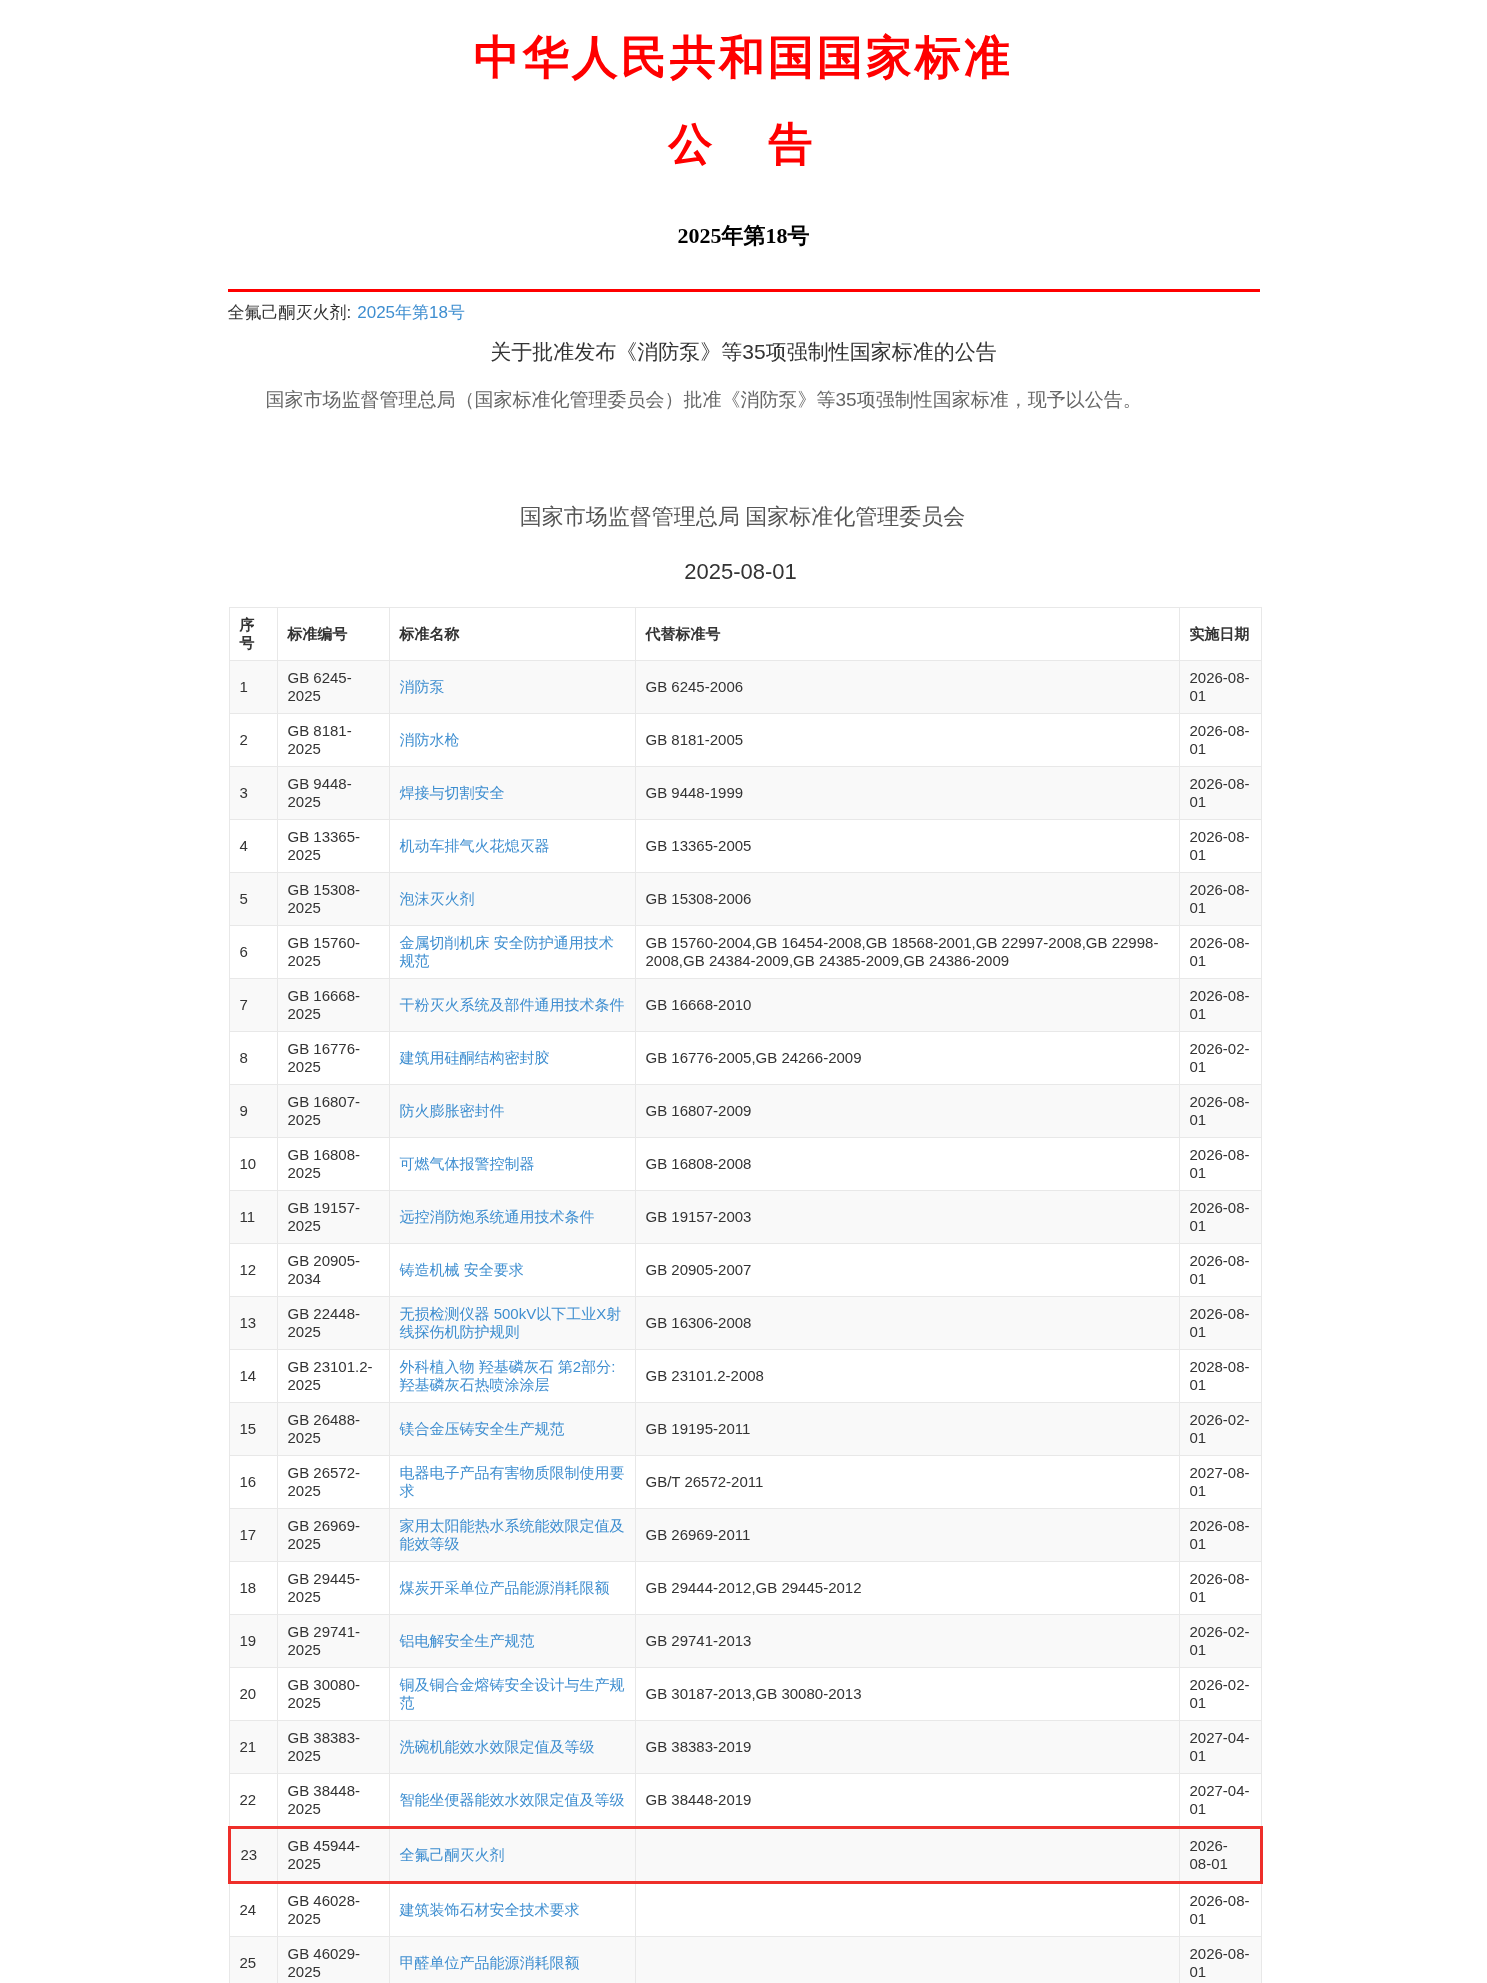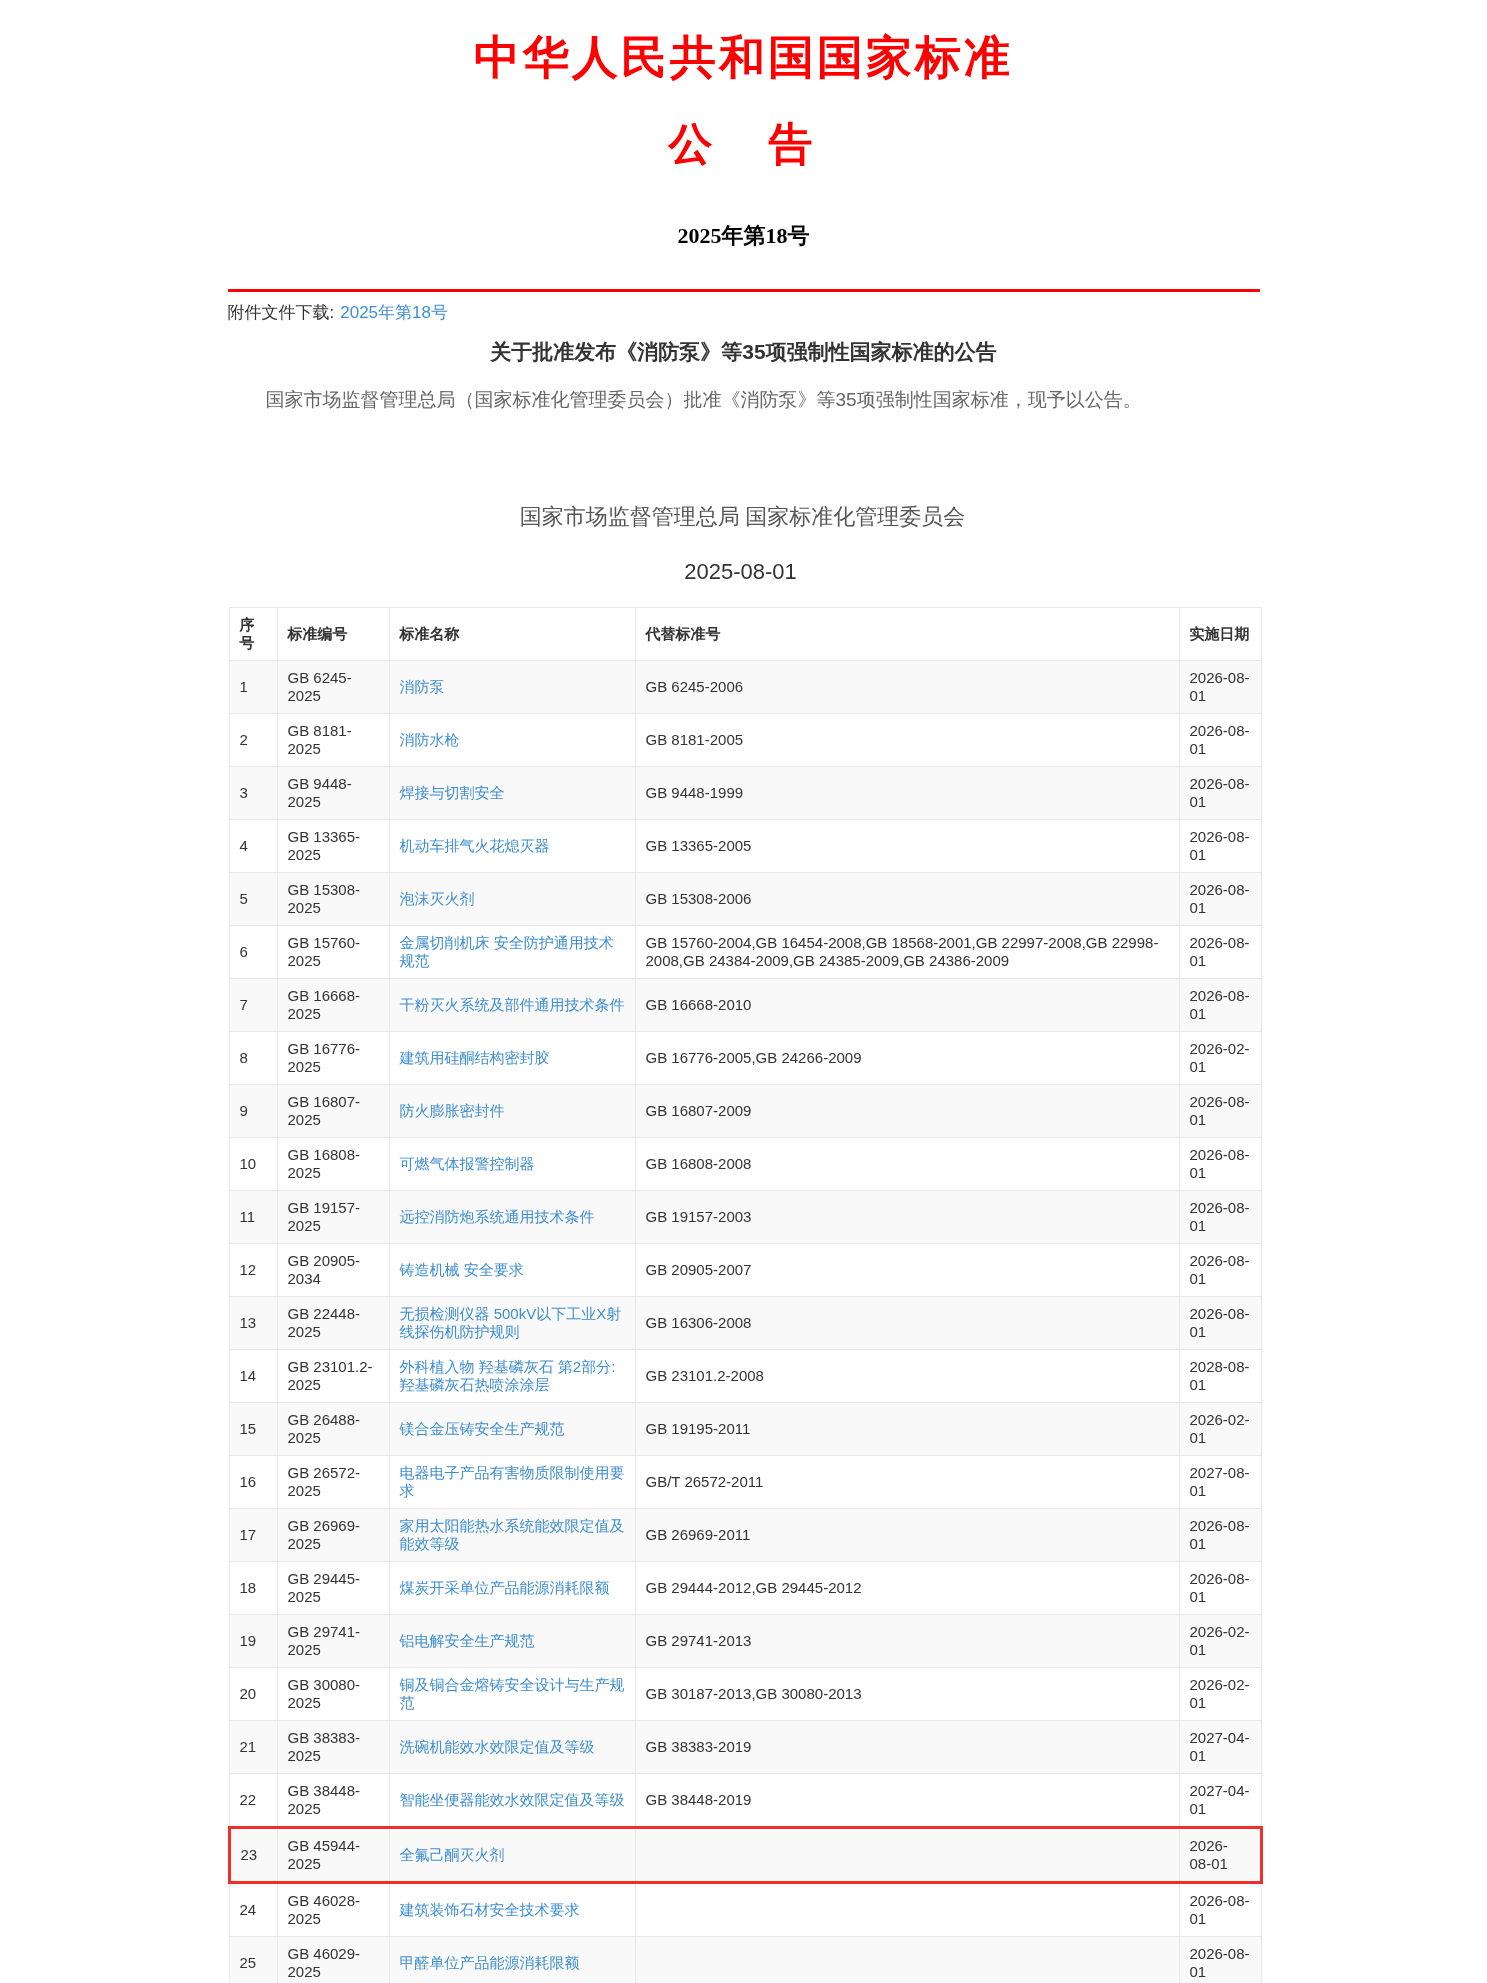--- a/index.html
+++ b/index.html
@@ -34,21 +34,21 @@
   .issue-no{
     margin-top:52px;text-align:center;
     font-family:"Liberation Serif","DejaVu Serif",serif;
     font-size:22px;font-weight:bold;color:#000;
   }
   .red-line{margin-top:38px;height:3px;background:var(--title_red);}
   .attachment{margin-top:9px;font-size:17px;color:var(--text_dark);}
   .attachment a{color:var(--link_blue);text-decoration:none;margin-left:6px;}
   .ann-title{
     margin-top:14px;text-align:center;
-    font-size:21px;font-weight:bold;color:var(--text_dark);
+    font-size:21px;font-weight:normal;color:var(--text_dark);
   }
   .ann-body{
     margin:20px 0 0 0;text-indent:2em;
     font-size:19px;line-height:1.45;color:var(--text_gray);
   }
   .signature{
     margin-top:88px;text-align:center;padding-right:2px;
     font-family:"Liberation Serif","DejaVu Serif",serif;
     font-size:22px;color:#555555;
   }
@@ -88,21 +88,21 @@
 
   <h1 class="main-title">中华人民共和国国家标准</h1>
 
   <h2 class="sub-title">公　告</h2>
 
   <div class="issue-no">2025年第18号</div>
 
   <div class="red-line"></div>
 
   <div class="attachment">
-    <span>附件文件下载:</span><a href="#">2025年第18号</a>
+    <span>全氟己酮灭火剂:</span><a href="#">2025年第18号</a>
   </div>
 
   <div class="ann-title">关于批准发布《消防泵》等35项强制性国家标准的公告</div>
 
   <p class="ann-body">国家市场监督管理总局（国家标准化管理委员会）批准《消防泵》等35项强制性国家标准，现予以公告。</p>
 
   <div class="signature">国家市场监督管理总局 国家标准化管理委员会</div>
 
   <div class="pub-date">2025-08-01</div>
 

